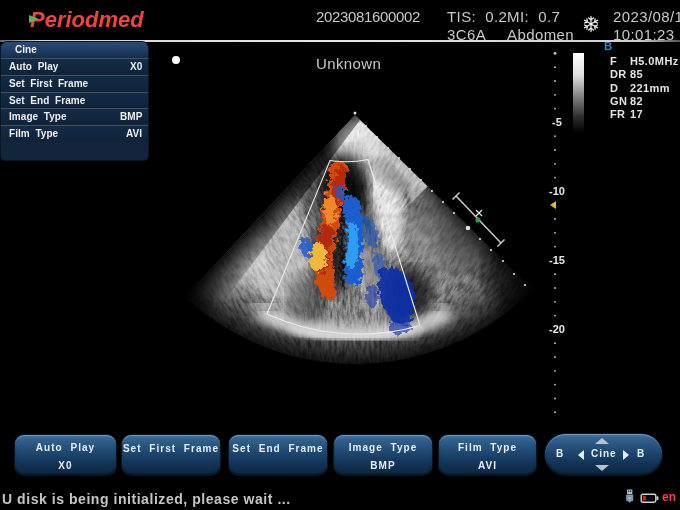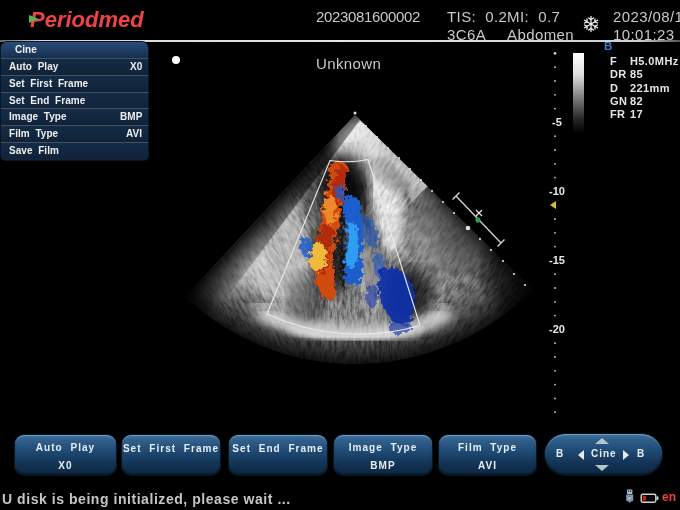--- a/index.html
+++ b/index.html
@@ -291,23 +291,20 @@
       <span>Set&nbsp; End&nbsp; Frame</span>
     </div>
   <div class="mrow">
       <span>Image&nbsp; Type</span>
       <span>BMP</span>
     </div>
   <div class="mrow">
       <span>Film&nbsp; Type</span>
       <span>AVI</span>
     </div>
-  <div class="mrow">
-      <span>Save&nbsp; Film</span>
-    </div>
 </div>
 
 <div class="btn" style="left:15px;width:101px;">
     <div class="l1">Auto&nbsp; Play</div>
     <div class="l2">X0</div>
   </div>
 <div class="btn" style="left:122px;width:98px;">
     <div class="single">Set&nbsp; First&nbsp; Frame</div>
   </div>
 <div class="btn" style="left:229px;width:98px;">

